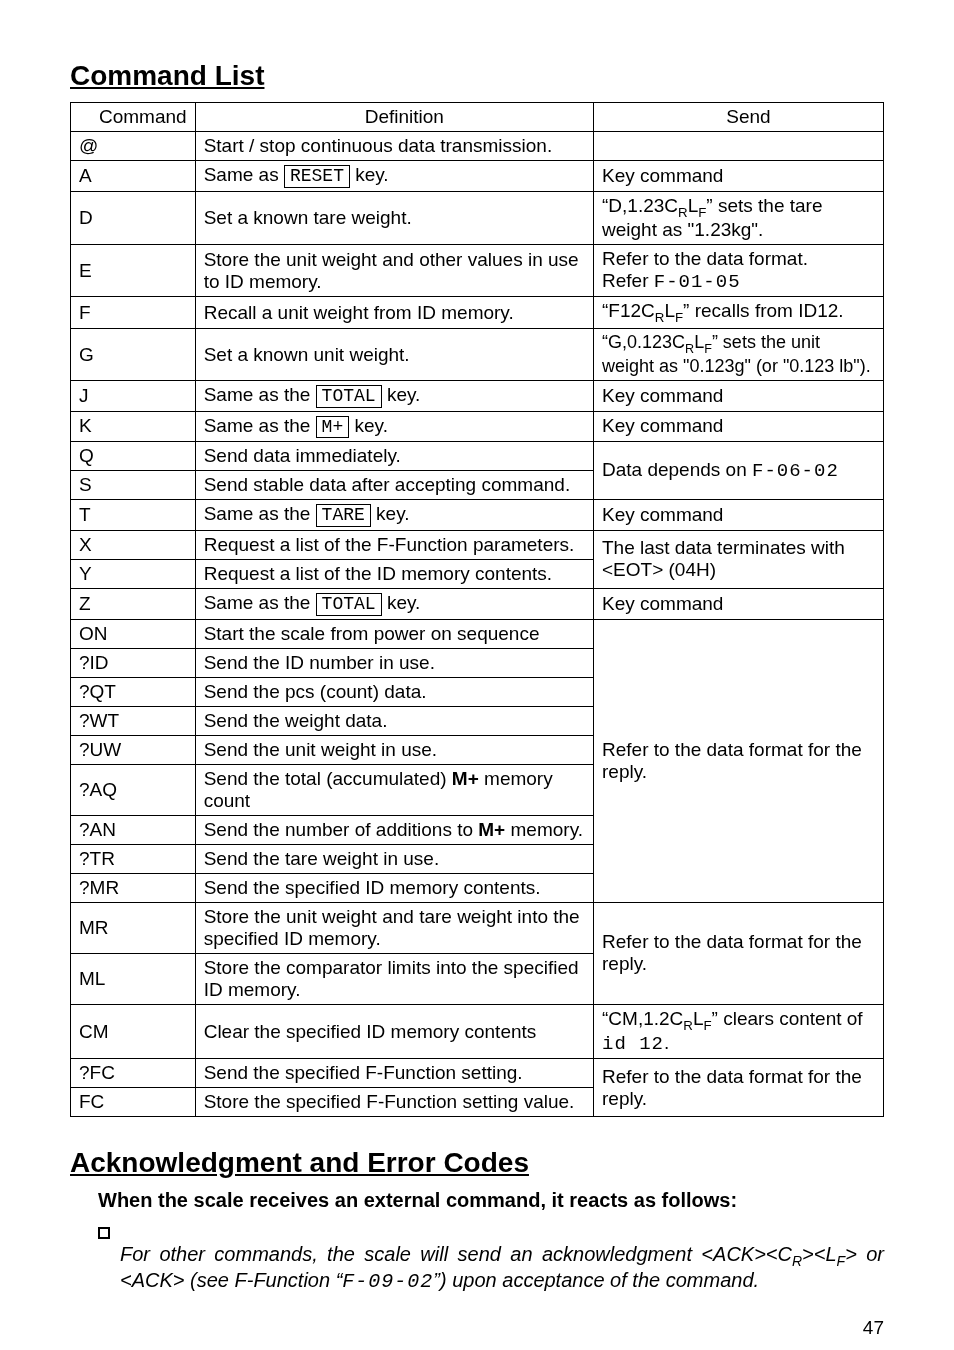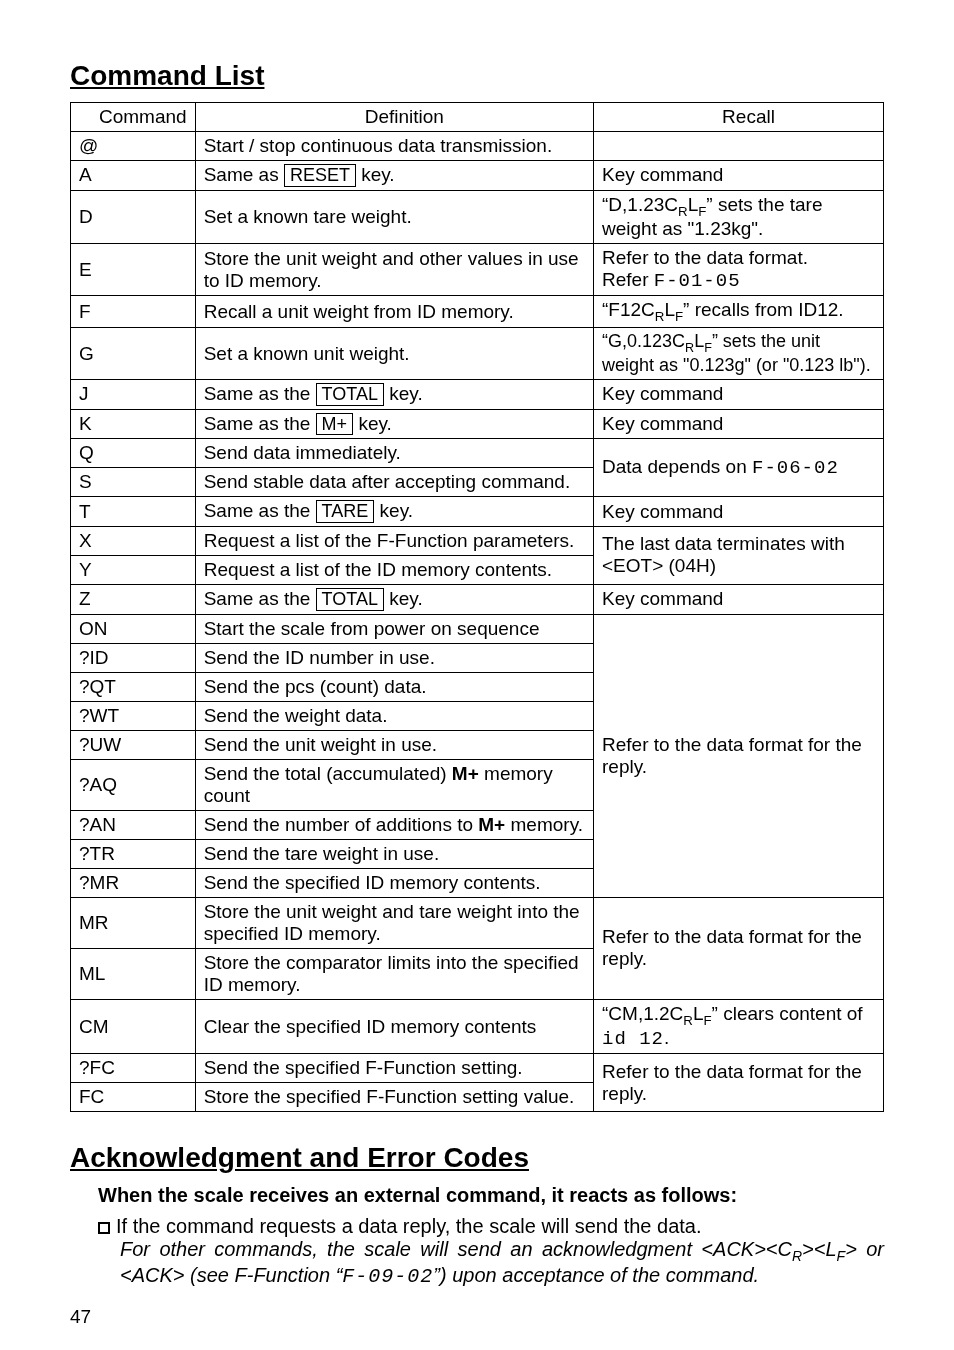--- a/index.html
+++ b/index.html
@@ -35,20 +35,21 @@
   }
   col.c1 { width: 105px; }
   col.c3 { width: 290px; }
   td.cmdcell { text-align: center; }
   .keybtn {
     display: inline-block;
     border: 1px solid #000;
     padding: 0 5px;
     line-height: 1.15;
     font-size: 18px;
+    font-family: Liberation Mono, monospace;
   }
   .seg { font-family: 'Courier New', monospace; letter-spacing: 1px; text-align: center; }
   h2.ack { margin-top: 30px; }
   p.para {
     font-size: 20px;
     margin: 8px 0 8px 28px;
     font-weight: bold;
   }
   .bullet-block {
     font-size: 20px;
@@ -63,41 +64,41 @@
     top: 1px;
     margin-right: 6px;
     box-sizing: border-box;
   }
   .hang {
     padding-left: 22px;
     font-style: italic;
   }
   sub { font-size: 0.7em; }
   .pagenum {
-    text-align: left;
+    text-align: right;
     font-size: 19px;
-    margin-top: 18px;
+    margin-top: 24px;
   }
 </style>
 </head>
 <body>
 
 <h2 class="heading">Command List</h2>
 
 <table class="cmd">
   <colgroup>
       <col class="c1">
       <col>
       <col class="c3">
     </colgroup>
   <tbody>
       <tr>
     <th>Command</th>
     <th>Definition</th>
-    <th>Recall</th>
+    <th>Send</th>
   </tr>
 
   <tr>
     <td class="cmdcell">@</td>
     <td>Start / stop continuous data transmission.</td>
     <td></td>
   </tr>
 
   <tr>
     <td class="cmdcell">A</td>
@@ -256,19 +257,19 @@
     <td>Store the specified F-Function setting value.</td>
   </tr>
 </tbody>
   </table>
 
 <h2 class="heading ack">Acknowledgment and Error Codes</h2>
 
 <p class="para">When the scale receives an external command, it reacts as follows:</p>
 
 <div class="bullet-block">
-  <span class="bullet-square"></span><span>If the command requests a data reply, the scale will send the data.</span>
+  <span class="bullet-square"></span>
   <div class="hang">
     <span>For other commands, the scale will send an acknowledgment &lt;ACK&gt;&lt;C</span><sub>R</sub><span>&gt;&lt;L</span><sub>F</sub><span>&gt; or &lt;ACK&gt; (see F-Function “</span><span class="seg">F-09-02</span><span>”) upon acceptance of the command.</span>
   </div>
 </div>
 
 <div class="pagenum">47</div>
 
 </body></html>

